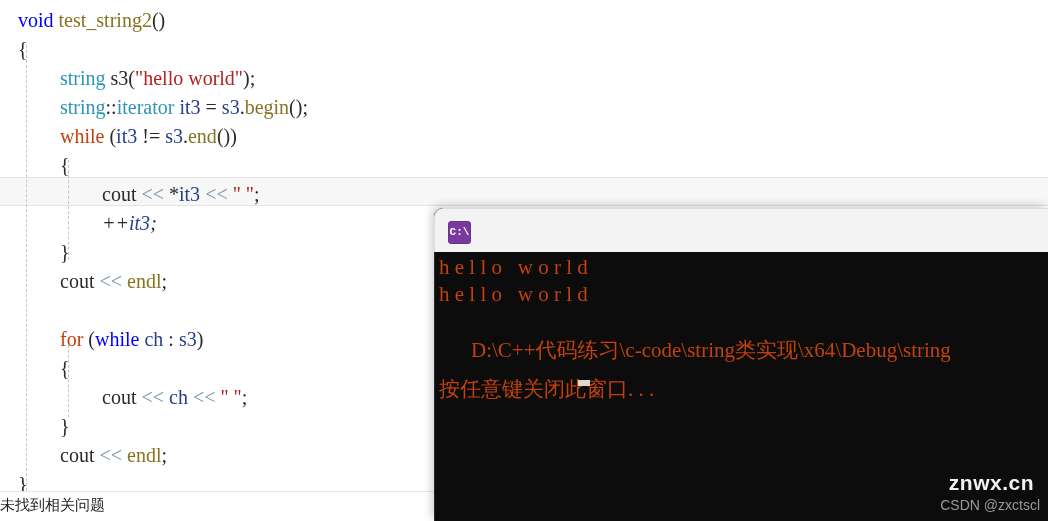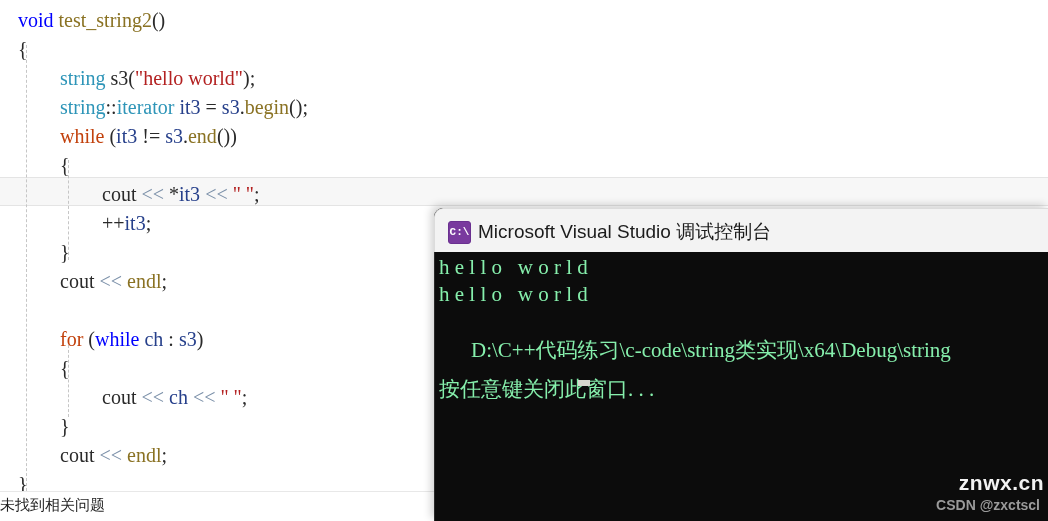--- a/index.html
+++ b/index.html
@@ -140,44 +140,43 @@
     border-left: 1px solid #2a2a2a;
     box-sizing: border-box;
     overflow: hidden;
   }
   .con-line {
     position: absolute;
     left: 4px;
     white-space: pre;
     font-family: "Liberation Serif", "DejaVu Serif", serif;
     font-size: 21px;
-    color: #86efac;
+    color: #c2410c;
     letter-spacing: 0px;
   }
   #cursor-block {
     position: absolute;
     width: 12px; height: 6px;
     background: #d8d8cf;
   }
   #watermark-main {
     position: absolute;
-    right: 4px; bottom: 26px;
+    right: 14px; bottom: 26px;
     font-family: "Liberation Sans", "DejaVu Sans", sans-serif;
     font-size: 21px;
     font-weight: bold;
     color: #f2f2f2;
     letter-spacing: 0.5px;
   }
   #watermark-sub {
     position: absolute;
     right: 8px; bottom: 8px;
     font-family: "Liberation Sans", "DejaVu Sans", sans-serif;
     font-size: 14px;
     color: #9a9a9a;
-    font-weight: bold;
   }
 </style>
 </head>
 <body>
 
 <div id="screen">
 
   <div id="editor">
     <div id="hl-holder">
         <div class="hl-line" style="top: 177px;"></div>
@@ -188,21 +187,21 @@
         <div class="guide" style="left: 68px; top: 345px; height: 72px;"></div>
       </div>
     <div id="code-holder">
         <div class="code-line" style="top: 6px;"><span class="txt" style="padding-left: 18px;"><span class="kw-blue">void</span><span class="plain"> </span><span class="fn-olive">test_string2</span><span class="punct">()</span></span></div>
         <div class="code-line" style="top: 35px;"><span class="txt" style="padding-left: 18px;"><span class="punct">{</span></span></div>
         <div class="code-line" style="top: 64px;"><span class="txt" style="padding-left: 60px;"><span class="type-cyan">string</span><span class="plain"> s3</span><span class="punct">(</span><span class="str-red">"hello world"</span><span class="punct">);</span></span></div>
         <div class="code-line" style="top: 93px;"><span class="txt" style="padding-left: 60px;"><span class="type-cyan">string</span><span class="punct">::</span><span class="type-cyan">iterator</span><span class="plain"> </span><span class="ident-navy">it3</span><span class="punct"> = </span><span class="ident-navy">s3</span><span class="punct">.</span><span class="fn-olive">begin</span><span class="punct">();</span></span></div>
         <div class="code-line" style="top: 122px;"><span class="txt" style="padding-left: 60px;"><span class="kw-purple">while</span><span class="punct"> (</span><span class="ident-navy">it3</span><span class="punct"> != </span><span class="ident-navy">s3</span><span class="punct">.</span><span class="fn-olive">end</span><span class="punct">())</span></span></div>
         <div class="code-line" style="top: 151px;"><span class="txt" style="padding-left: 60px;"><span class="punct">{</span></span></div>
         <div class="code-line" style="top: 180px;"><span class="txt" style="padding-left: 102px;"><span class="plain">cout</span><span class="plain"> </span><span class="op-slate">&lt;&lt;</span><span class="plain"> </span><span class="punct">*</span><span class="ident-navy">it3</span><span class="plain"> </span><span class="op-slate">&lt;&lt;</span><span class="plain"> </span><span class="str-red">" "</span><span class="punct">;</span></span></div>
-        <div class="code-line" style="top: 209px;"><span class="txt" style="padding-left: 102px;"><span class="punct">++</span><span class="ident-navy">it3</span><span class="punct">;</span></span></div>
+        <div class="code-line" style="top: 209px;"><span class="txt" style="padding-left: 102px; font-style: italic;"><span class="punct">++</span><span class="ident-navy">it3</span><span class="punct">;</span></span></div>
         <div class="code-line" style="top: 238px;"><span class="txt" style="padding-left: 60px;"><span class="punct">}</span></span></div>
         <div class="code-line" style="top: 267px;"><span class="txt" style="padding-left: 60px;"><span class="plain">cout</span><span class="plain"> </span><span class="op-slate">&lt;&lt;</span><span class="plain"> </span><span class="fn-olive">endl</span><span class="punct">;</span></span></div>
         <div class="code-line" style="top: 296px;"><span class="txt" style="padding-left: 18px;"><span class="plain"></span></span></div>
         <div class="code-line" style="top: 325px;"><span class="txt" style="padding-left: 60px;"><span class="kw-purple">for</span><span class="punct"> (</span><span class="kw-blue">while</span><span class="plain"> </span><span class="ident-navy">ch</span><span class="punct"> : </span><span class="ident-navy">s3</span><span class="punct">)</span></span></div>
         <div class="code-line" style="top: 354px;"><span class="txt" style="padding-left: 60px;"><span class="punct">{</span></span></div>
         <div class="code-line" style="top: 383px;"><span class="txt" style="padding-left: 102px;"><span class="plain">cout</span><span class="plain"> </span><span class="op-slate">&lt;&lt;</span><span class="plain"> </span><span class="ident-navy">ch</span><span class="plain"> </span><span class="op-slate">&lt;&lt;</span><span class="plain"> </span><span class="str-red">" "</span><span class="punct">;</span></span></div>
         <div class="code-line" style="top: 412px;"><span class="txt" style="padding-left: 60px;"><span class="punct">}</span></span></div>
         <div class="code-line" style="top: 441px;"><span class="txt" style="padding-left: 60px;"><span class="plain">cout</span><span class="plain"> </span><span class="op-slate">&lt;&lt;</span><span class="plain"> </span><span class="fn-olive">endl</span><span class="punct">;</span></span></div>
         <div class="code-line" style="top: 470px;"><span class="txt" style="padding-left: 18px;"><span class="punct">}</span></span></div>
       </div>
@@ -211,21 +210,20 @@
   <div id="statusbar">
     <span class="status-text">未找到相关问题</span>
   </div>
 
   <div id="console-window">
 
     <div id="console-titlebar">
       <div id="console-icon">
         <span class="glyph">C:\</span>
       </div>
-      <span id="console-title">Microsoft Visual Studio 调试控制台</span>
     </div>
 
     <div id="console-body">
       <div id="console-lines">
           <div class="con-line" style="top: 3px;">h e l l o   w o r l d </div>
           <div class="con-line" style="top: 30px;">h e l l o   w o r l d </div>
           <div class="con-line" style="top: 57px;"></div>
           <div class="con-line" style="top: 84px; margin-left: 32px;">D:\C++代码练习\c-code\string类实现\x64\Debug\string</div>
           <div class="con-line" style="top: 123px;">按任意键关闭此窗口. . .</div>
         </div>

